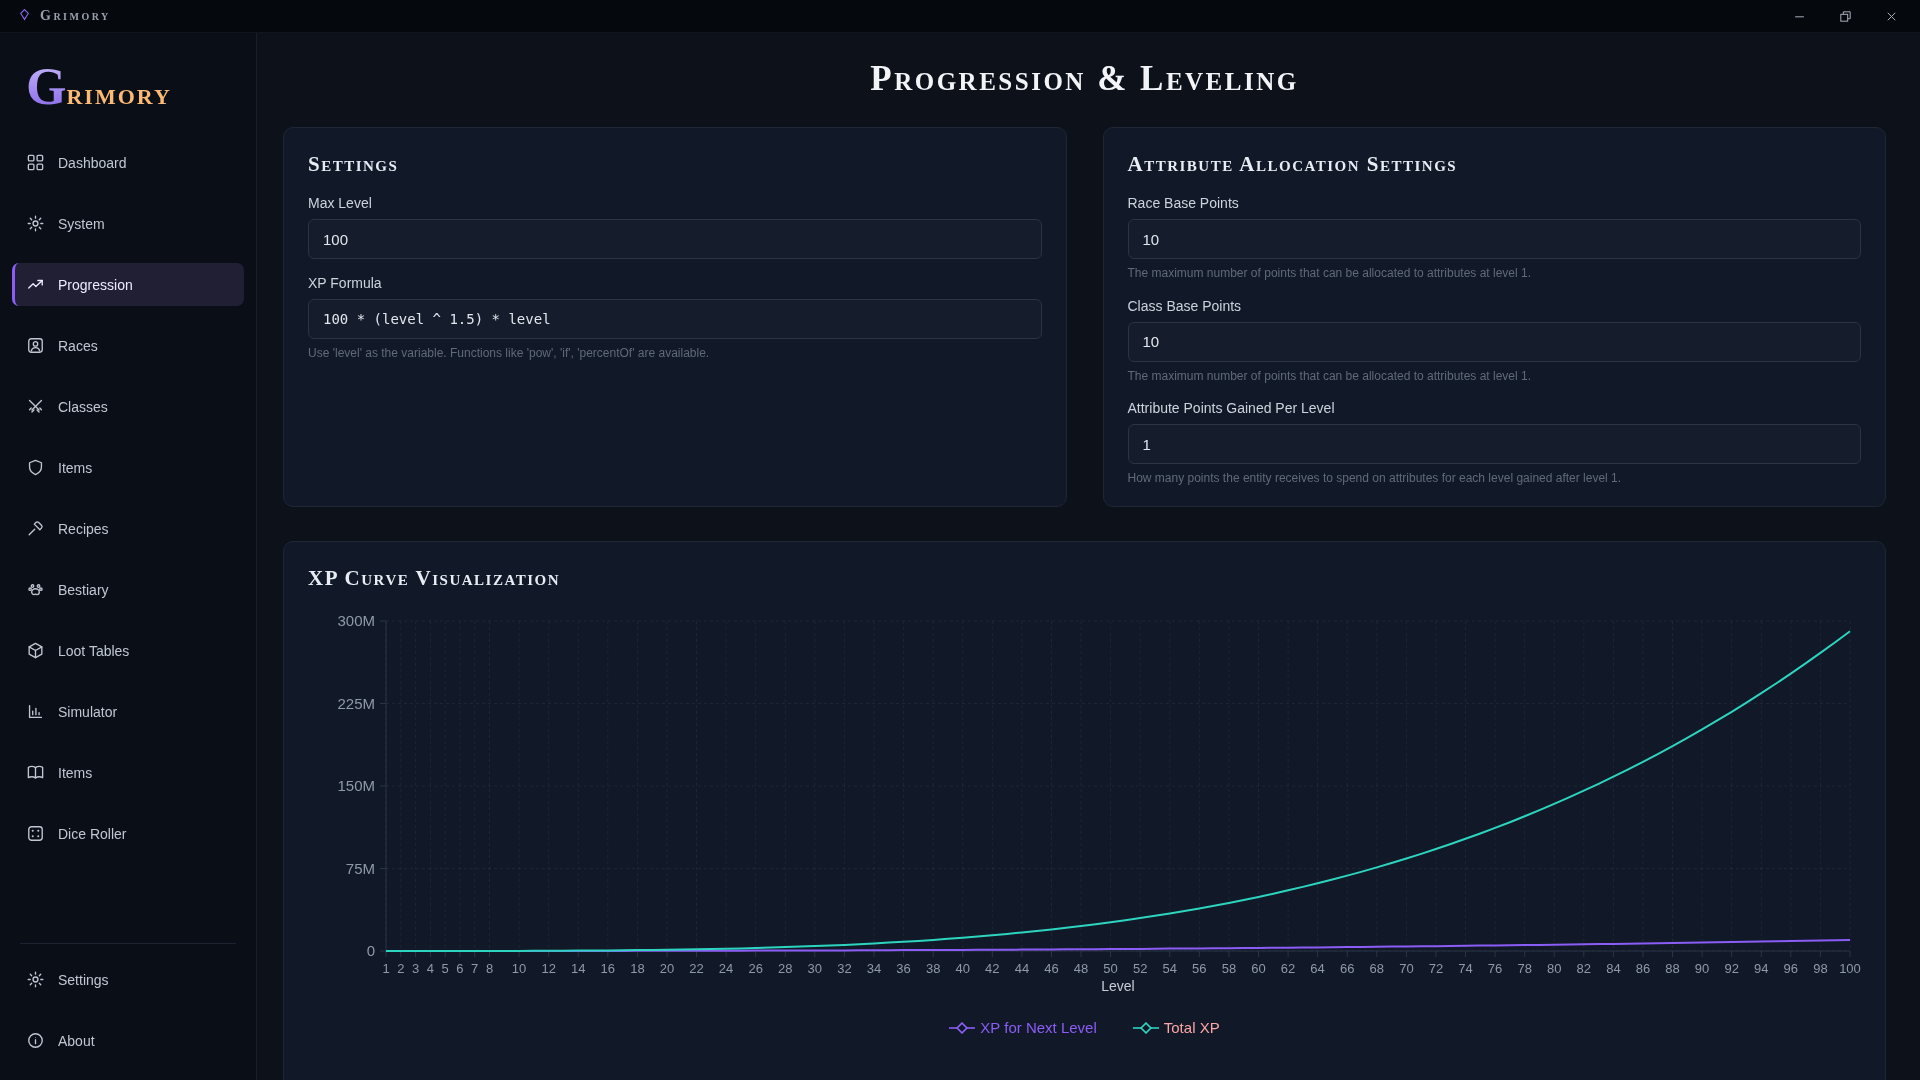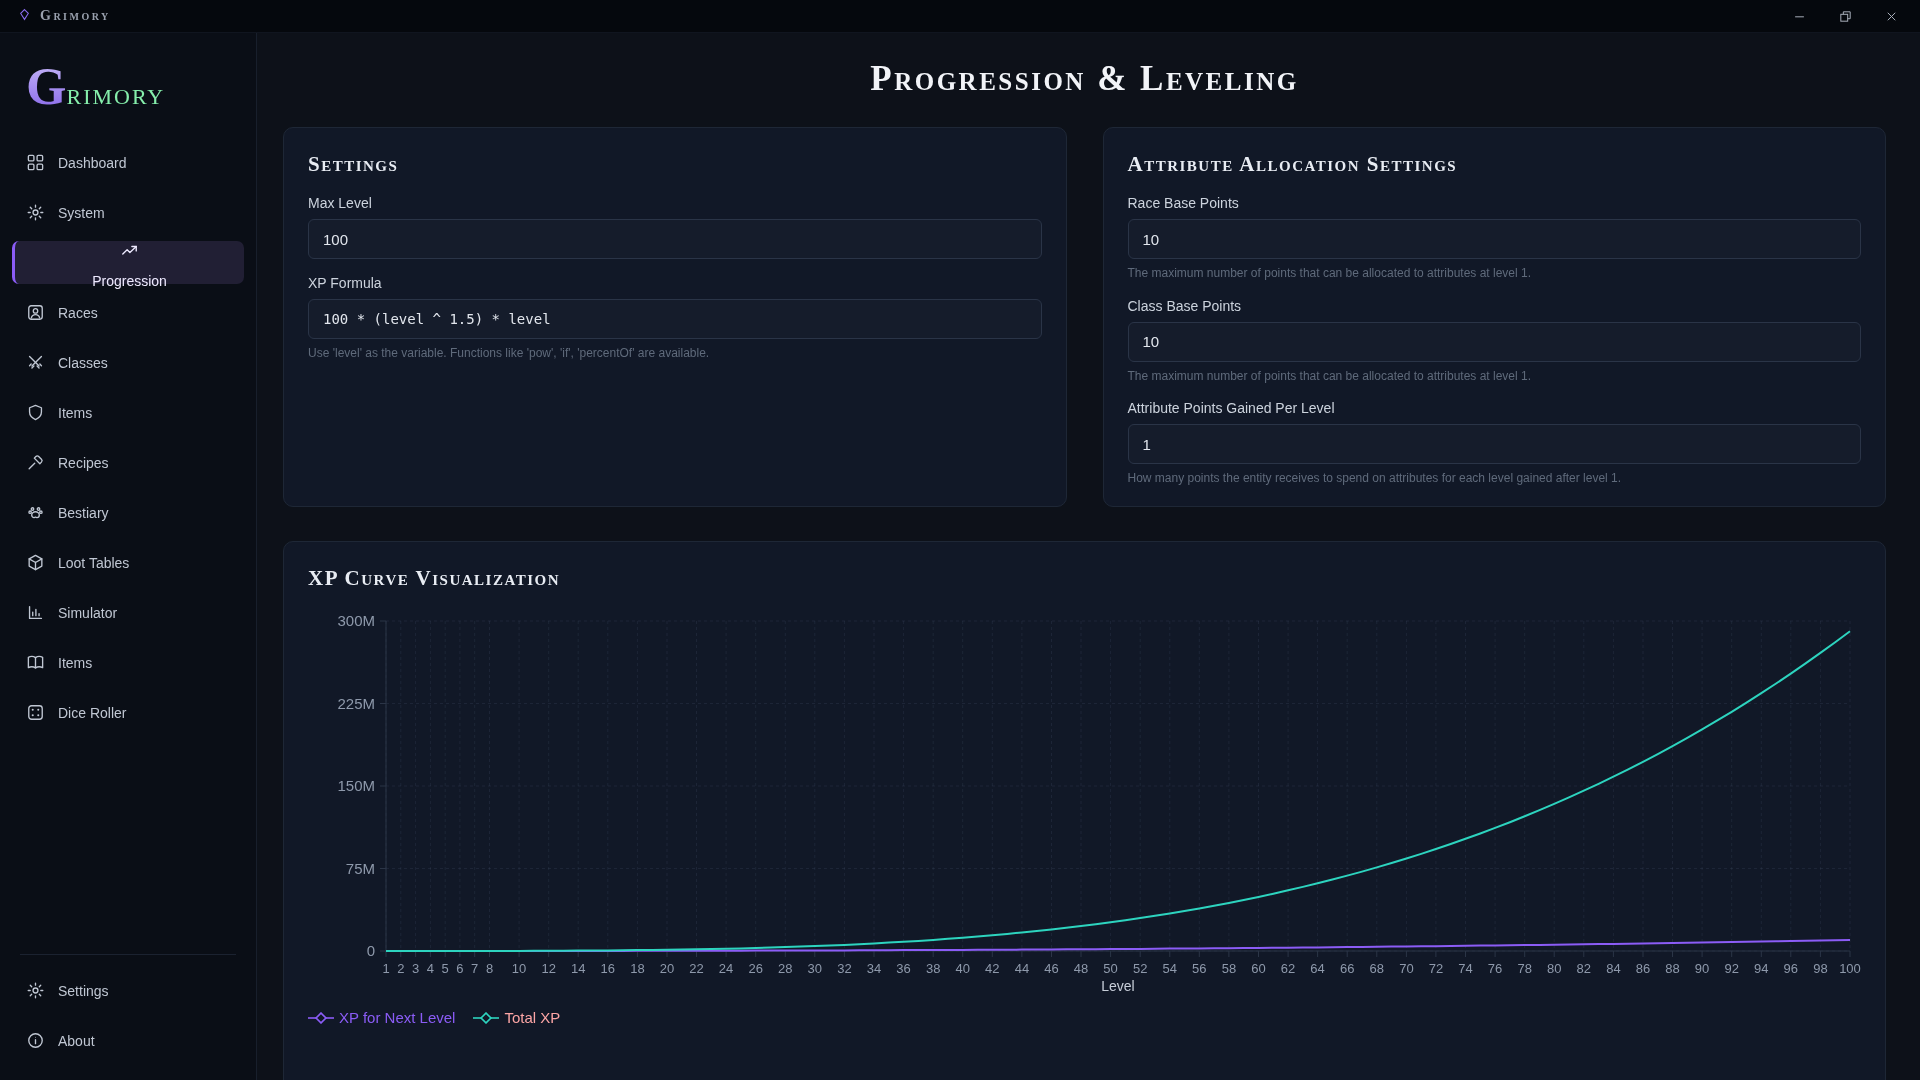--- a/index.html
+++ b/index.html
@@ -17,26 +17,26 @@
     display:flex;align-items:center;justify-content:center;cursor:pointer;padding:0;}
   .tb-btn svg{width:15px;height:15px;}
 
   
   .shell{display:flex;flex:1 1 auto;min-height:0;}
   .sidebar{width:256px;flex:0 0 256px;background:#0a0e16;border-right:1px solid #181f2c;
     display:flex;flex-direction:column;padding:16px 0 18px;}
   .logo{font-family:"Liberation Serif",serif;padding:12px 26px 28px;line-height:1;white-space:nowrap;}
   .logo-g{font-size:52px;font-weight:700;
     background:linear-gradient(180deg,#cabcf9,#8463e8);-webkit-background-clip:text;background-clip:text;color:transparent;}
-  .logo-rest{font-size:31px;font-weight:400;font-variant:small-caps;letter-spacing:2px;color:#86efac;}
-
-  .nav{display:flex;flex-direction:column;gap:7px;padding:0 12px;justify-content:space-between;}
+  .logo-rest{font-size:31px;font-weight:700;font-variant:small-caps;letter-spacing:2px;color:#fdba74;}
+
+  .nav{display:flex;flex-direction:column;gap:18px;padding:0 12px;justify-content:space-between;}
   .nav-item{display:flex;align-items:center;gap:13px;height:43px;padding:0 11px;
     border-radius:7px;border-left:3px solid transparent;color:#c0c7d3;font-size:14px;cursor:pointer;}
-  .nav-item.active{background:#211f34;border-left:3px solid #8b5cf6;color:#eeeaff;flex-direction:column;}
+  .nav-item.active{background:#211f34;border-left:3px solid #8b5cf6;color:#eeeaff;}
   .nav-icon{display:flex;}
   .nav-icon svg{width:19px;height:19px;display:block;}
   .nav-footer{margin-top:auto;}
   .divider{height:1px;background:#1b2230;margin:12px 20px 14px;}
 
   
   .main{flex:1 1 auto;min-width:0;padding:26px 34px 0 26px;overflow:hidden;background:#0d1119;}
   .page-title{font-family:"Liberation Serif",serif;font-variant:small-caps;font-weight:700;
     font-size:35px;letter-spacing:2.5px;margin:0 0 28px;color:#f2f4f8;text-align:center;}
 
@@ -56,21 +56,21 @@
   
   .chart-card{margin-top:34px;height:636px;}
   .chart-wrap{margin-top:4px;}
   #xp-chart{display:block;}
   #xp-chart .grid{stroke:rgba(140,160,195,0.10);stroke-dasharray:3 3;stroke-width:1;}
   #xp-chart .axis{stroke:#2b3547;stroke-width:1;}
   #xp-chart .ytick{fill:#8e99ab;font-size:15px;text-anchor:end;font-family:"Liberation Sans",sans-serif;}
   #xp-chart .xtick{fill:#8e99ab;font-size:13px;text-anchor:middle;font-family:"Liberation Sans",sans-serif;}
   #xp-chart .axis-label{fill:#c7cdd8;font-size:14px;text-anchor:middle;font-family:"Liberation Sans",sans-serif;}
   #xp-chart .series-line{fill:none;stroke-width:2;}
-  .legend{display:flex;justify-content:flex-start;align-items:center;gap:18px;margin-top:0;font-size:15px;}
+  .legend{display:flex;justify-content:center;align-items:center;gap:36px;margin-top:10px;font-size:15px;}
   .legend-item{display:flex;align-items:center;gap:5px;}
 
   .next-card-sliver{margin-top:34px;height:60px;border-radius:10px 10px 0 0;border-bottom:none;}
 </style>
 </head>
 <body>
 
 <div class="app">
 
   <div class="titlebar">

